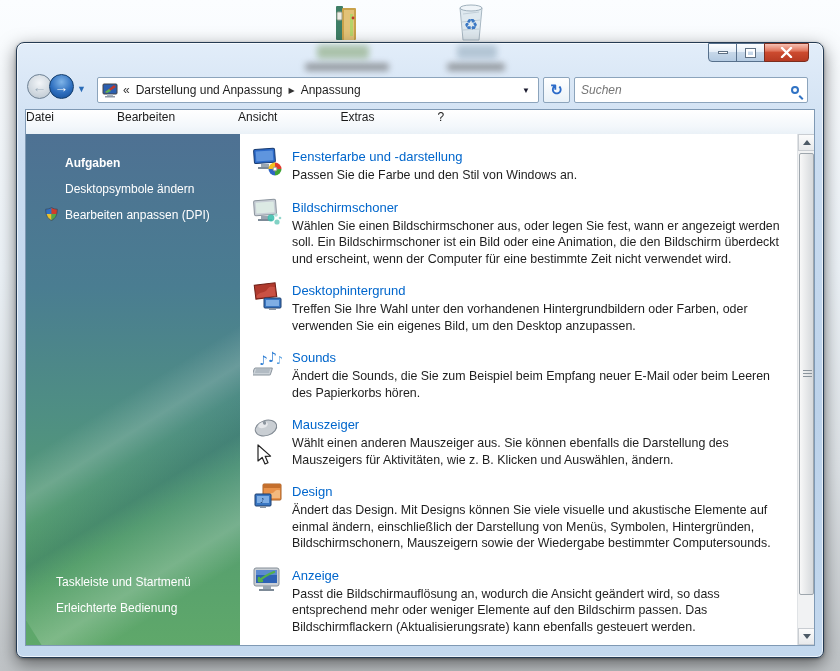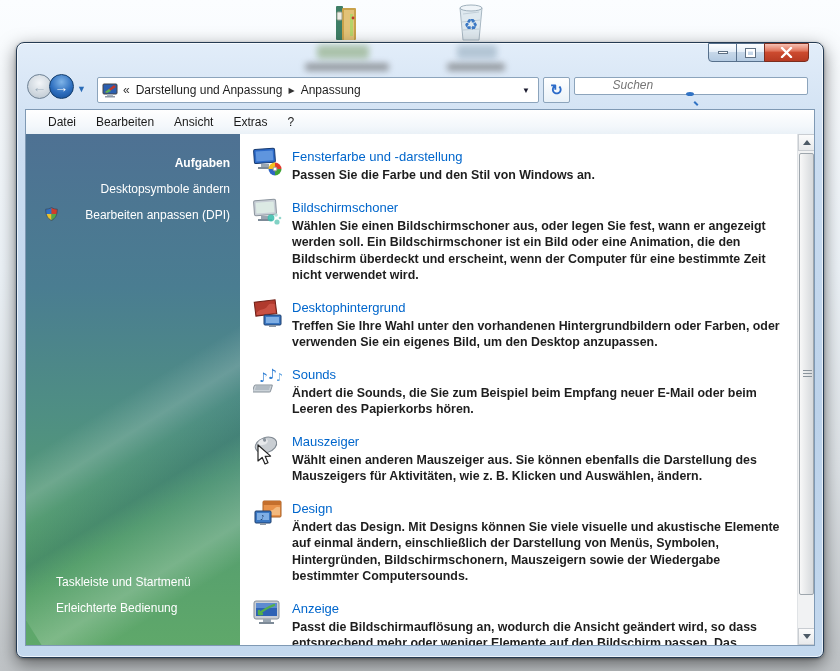--- a/index.html
+++ b/index.html
@@ -54,68 +54,68 @@
   .addr-crumbs { display:flex; align-items:center; gap:6px; flex:1; white-space:nowrap; }
   .addr-sep { font-size:8px; color:#333; }
   .addr-chevrons { font-size:12px; color:#333; }
   .addr-drop { font-size:8px; color:#1A1A2E; padding:0 4px; }
 
   .refreshbtn { position:absolute; left:526px; top:34px; width:27px; height:26px;
     background:linear-gradient(#FFFFFF,#E9F1F8); border:1px solid #8CA4BC;
     border-radius:2px; color:#2C6BC9; font-size:15px; font-weight:bold;
     display:flex; align-items:center; justify-content:center; }
 
-  .searchbox { position:absolute; left:557px; top:34px; width:234px; height:18px;
+  .searchbox { position:absolute; left:557px; top:34px; width:234px; height:26px;
     background:#fff; border:1px solid #8CA4BC; border-radius:2px;
-    display:flex; align-items:center; padding:0 6px;flex-direction:column; }
+    display:flex; align-items:center; padding:0 6px; }
   .searchbox input { flex:1; border:none; outline:none; font-size:12px;
     font-style:italic; color:#777; font-family:"Liberation Sans",sans-serif;
     background:transparent; }
   .mag { width:8px; height:8px; border:2px solid #3173C4; border-radius:50%;
     position:relative; margin-right:2px; }
   .mag::after { content:""; position:absolute; width:2px; height:5px; background:#3173C4;
     left:7px; top:7px; transform:rotate(-45deg); }
 
   
   .client { position:absolute; left:8px; right:8px; top:66px; bottom:11px;
     background:#fff; border:1px solid #7F99B4; display:flex; flex-direction:column;
     overflow:hidden; }
-  .menubar { height:24px; flex:none; display:flex; align-items:center;
+  .menubar { height:24px; flex:none; display:flex; 
     background:linear-gradient(#FFFFFF,#F3F7FB 70%,#EAF1F7);
-    font-size:12px; color:#1A1A1A; padding-left:22px; }
+    font-size:12px; color:#1A1A1A; padding-left:0;gap:43px; }
   .menubar span { margin-right:20px; cursor:default; }
 
   .content { flex:1; display:flex; overflow:hidden; }
 
   
   .sidebar { width:214px; flex:none; position:relative; overflow:hidden;
     background:linear-gradient(180deg,#4E7193 0%,#4A7D91 30%,#4F8F83 55%,#57A06E 82%,#5FA86A 100%);
     color:#fff; font-size:12px; display:flex; flex-direction:column; }
   .sidebar::before { content:""; position:absolute; left:-60px; top:120px; width:420px;
     height:420px; transform:rotate(-32deg);
     background:linear-gradient(180deg,transparent 30%,rgba(255,255,255,.16) 38%,
       transparent 44%,rgba(10,60,80,.18) 52%,transparent 58%,
       rgba(255,255,255,.20) 70%,transparent 78%); pointer-events:none; }
-  .side-top { padding:16px 0 0 9px; position:relative;text-align:right; }
+  .side-top { padding:16px 0 0 9px; position:relative; }
   .side-row { padding:6px 10px 6px 30px; position:relative; }
   .side-row.hdr { font-weight:bold; }
   .side-row .shield { position:absolute; left:10px; top:5px; }
   .side-spacer { flex:1; }
   .side-bottom { padding-bottom:24px; position:relative; }
   .side-link { cursor:pointer; }
 
   
   .main { flex:1; overflow:hidden; padding:13px 8px 0 13px; background:#fff; }
   .page-heading { font-size:16px; color:#15539E; margin:2px 0 14px 0; }
   .item { display:flex; gap:9px; margin-bottom:14px; }
   .item .ic { width:30px; height:30px; flex:none; }
   .itxt { width:505px; }
   .ititle { display:inline-block; font-size:13px; color:#0066CC; margin-bottom:3px;
     cursor:pointer; text-decoration:none; }
-  .idesc { font-size:12.4px; color:#1E1E1E; line-height:16.5px;font-weight:bold; }
+  .idesc { font-size:12.4px; color:#1E1E1E; line-height:16.5px; }
 
   
   .vscroll { width:17px; flex:none; background:#F1F2F3; border-left:1px solid #E0E3E6;
     position:relative; }
   .sb-btn { position:absolute; left:0; width:17px; height:17px;
     background:linear-gradient(#FBFBFB,#E8EAEC); border:1px solid #C9CDD2;
     display:flex; align-items:center; justify-content:center; }
   .sb-up { top:0; } .sb-down { bottom:0; }
   .tri-up { width:0; height:0; border-left:4px solid transparent;
     border-right:4px solid transparent; border-bottom:5px solid #4D5A66; }

